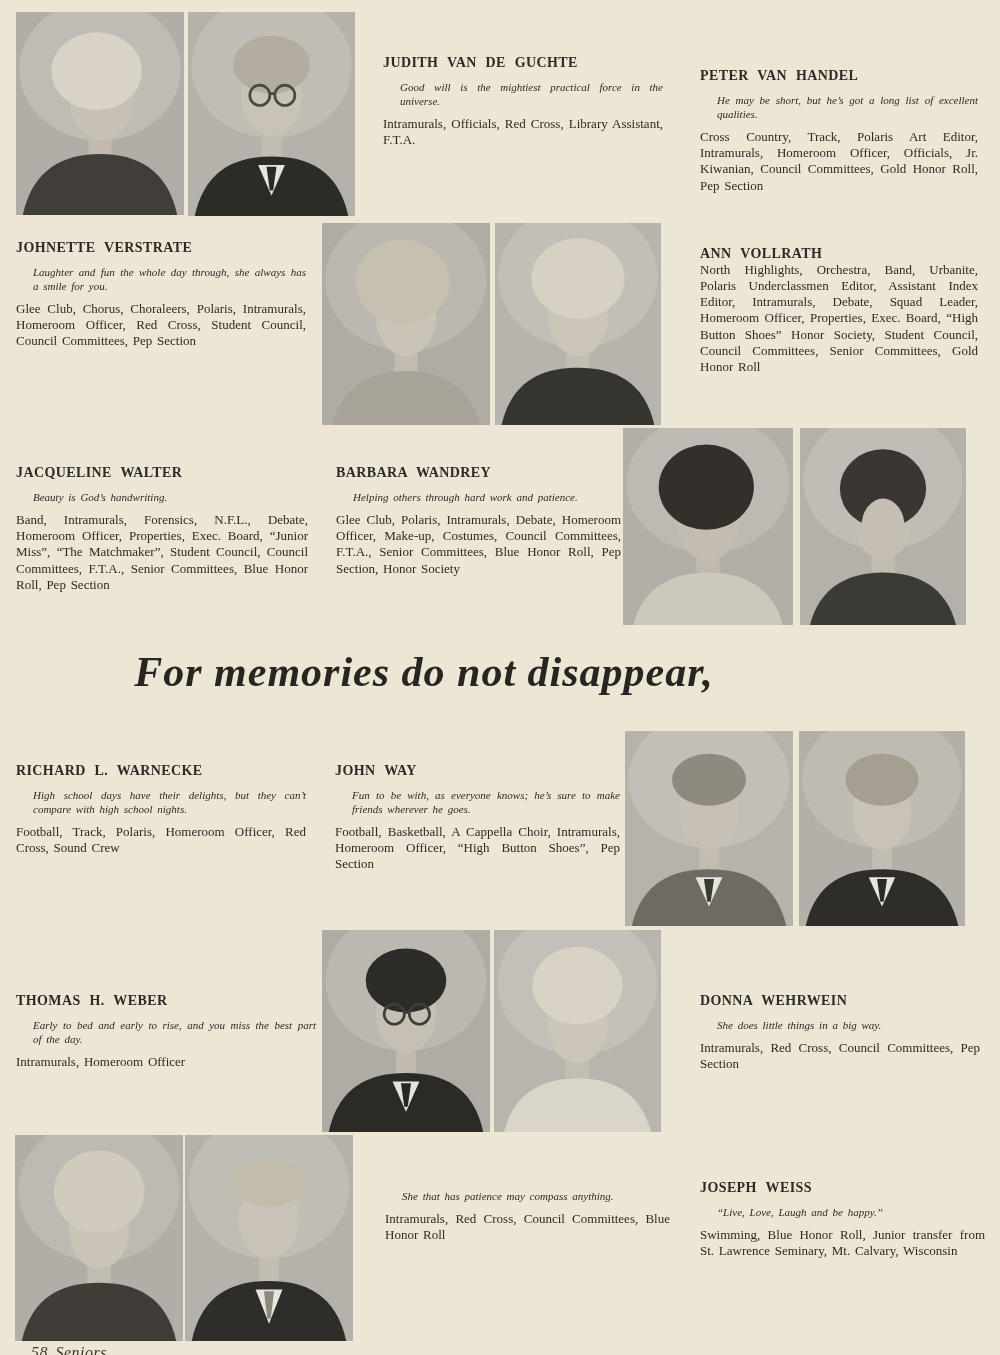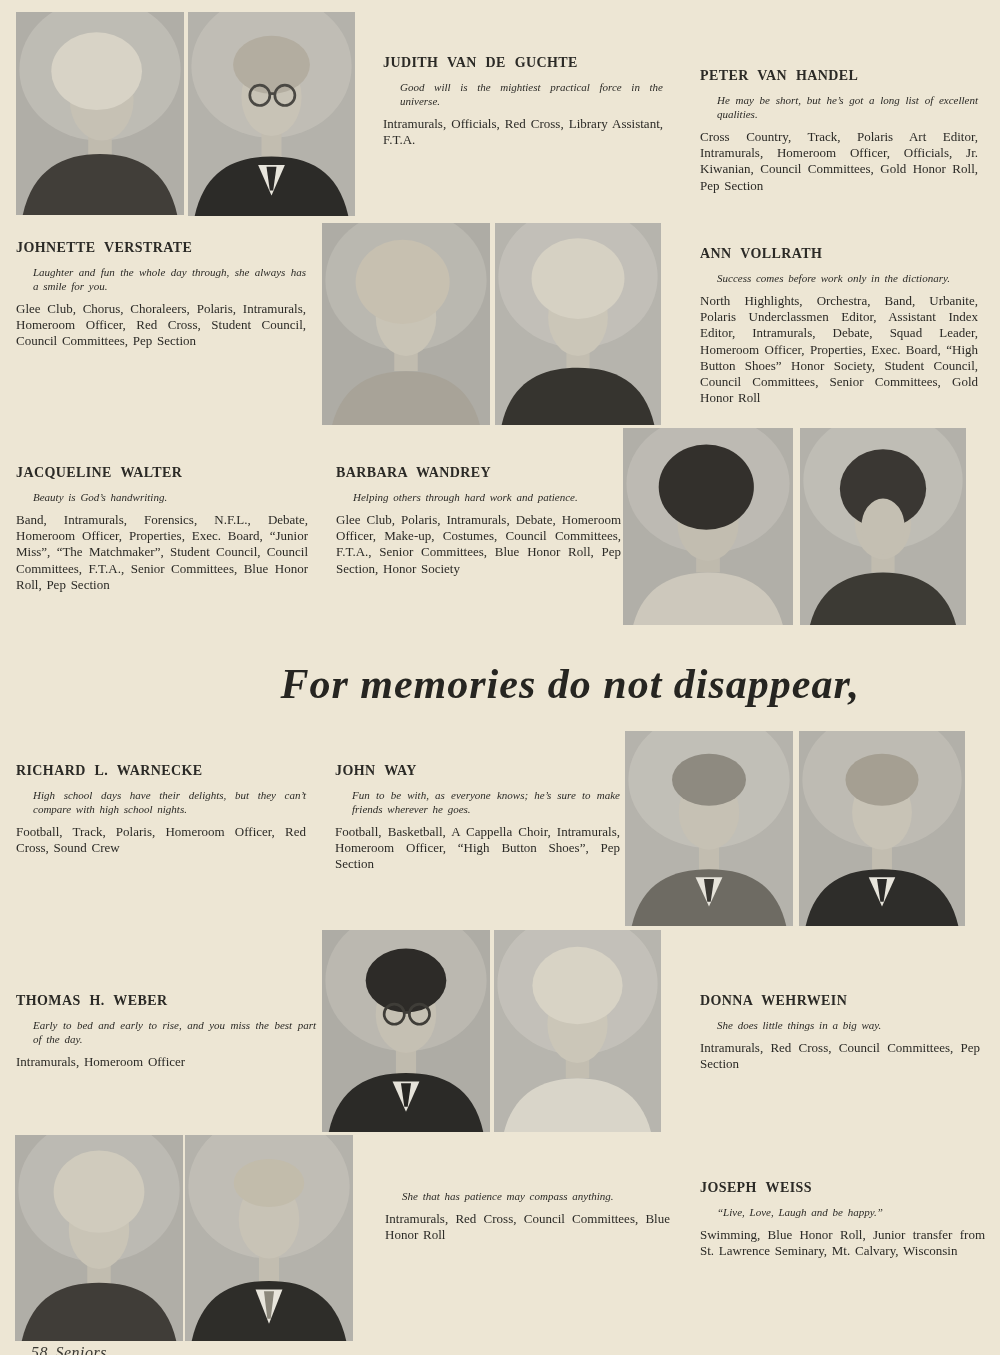--- a/index.html
+++ b/index.html
@@ -16,22 +16,22 @@
   }
   .entry .quote{
     margin:9px 0 8px 17px;font-style:italic;font-size:11px;
     line-height:1.28;text-align:justify;word-spacing:2px;
   }
   .entry .acts{
     margin:0;font-size:13px;line-height:1.24;text-align:justify;
     word-spacing:1.5px;
   }
   .big-heading{
-    position:absolute;left:0;top:648px;width:848px;margin:12px;
-    text-align:right;font-style:italic;font-weight:bold;font-size:42px;
+    position:absolute;left:0;top:648px;width:848px;margin:0;
+    text-align:center;font-style:italic;font-weight:bold;font-size:42px;
     letter-spacing:1px;color:#262521;
   }
   .page-footer{
     position:absolute;left:31px;top:1344px;font-style:italic;font-size:16px;
     color:#3a3933;letter-spacing:.5px;word-spacing:3px;
   }
   .photo{position:absolute;overflow:hidden;background:#b2b0aa;}
   .photo svg{display:block;width:100%;height:100%;}
 </style>
 </head>
@@ -197,21 +197,20 @@
 </section>
 
 <section class="entry" style="left:16px;top:240px;width:290px">
   <h2 class="name">JOHNETTE VERSTRATE</h2>
   <p class="quote">Laughter and fun the whole day through, she always has a smile for you.</p>
   <p class="acts">Glee Club, Chorus, Choraleers, Polaris, Intramurals, Homeroom Officer, Red Cross, Student Council, Council Committees, Pep Section</p>
 </section>
 
 <section class="entry" style="left:700px;top:246px;width:278px">
   <h2 class="name">ANN VOLLRATH</h2>
-  <p class="quote">Success comes before work only in the dictionary.</p>
   <p class="acts">North Highlights, Orchestra, Band, Urbanite, Polaris Underclassmen Editor, Assistant Index Editor, Intramurals, Debate, Squad Leader, Homeroom Officer, Properties, Exec. Board, “High Button Shoes” Honor Society, Student Council, Council Committees, Senior Committees, Gold Honor Roll</p>
 </section>
 
 <section class="entry" style="left:16px;top:465px;width:292px">
   <h2 class="name">JACQUELINE WALTER</h2>
   <p class="quote">Beauty is God’s handwriting.</p>
   <p class="acts">Band, Intramurals, Forensics, N.F.L., Debate, Homeroom Officer, Properties, Exec. Board, “Junior Miss”, “The Matchmaker”, Student Council, Council Committees, F.T.A., Senior Committees, Blue Honor Roll, Pep Section</p>
 </section>
 
 <section class="entry" style="left:336px;top:465px;width:285px">

